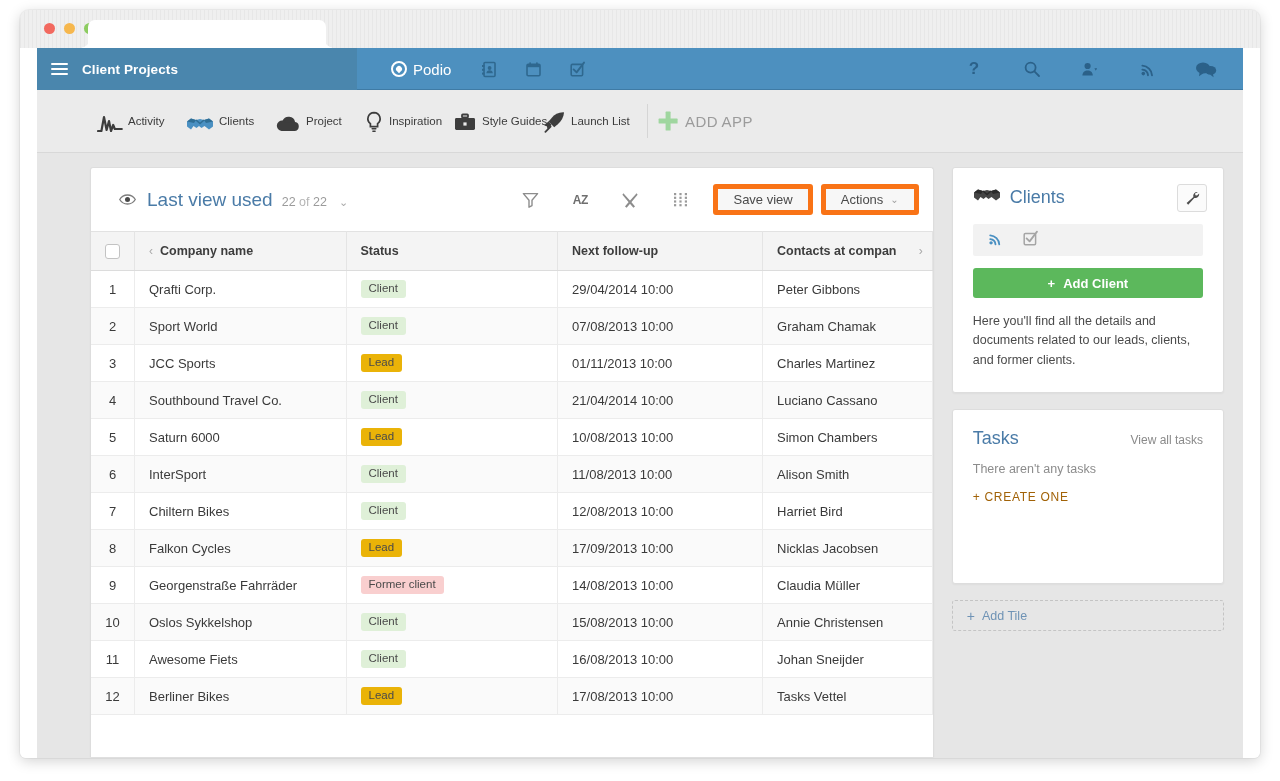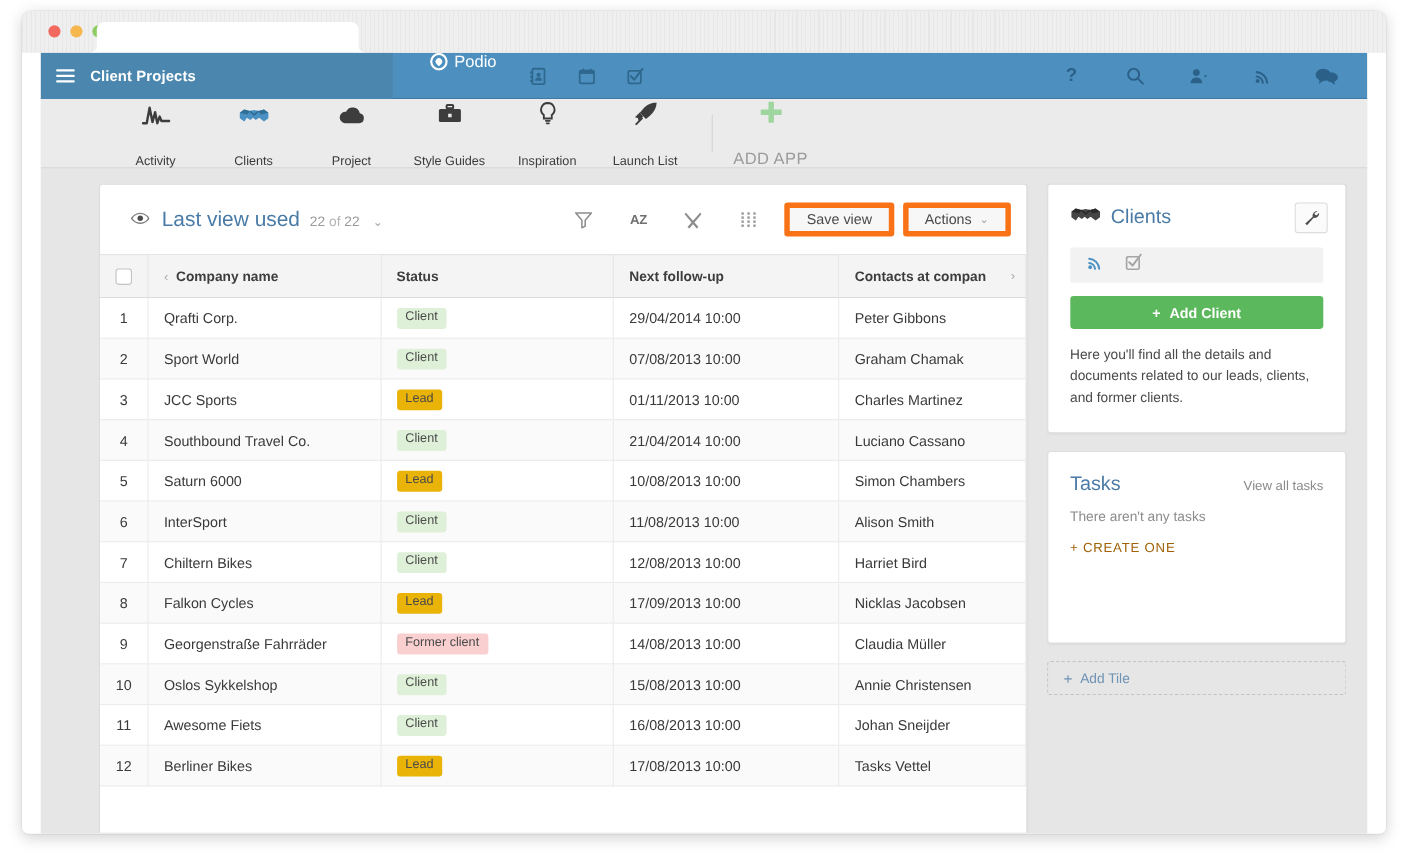--- a/index.html
+++ b/index.html
@@ -86,21 +86,21 @@
   .hamburger span { display: block; width: 17px; height: 2px; background: #ffffff; border-radius: 1px; }
   .app-title {
     color: #ffffff; font-size: 13.5px; font-weight: bold;
     letter-spacing: 0.1px;
   }
   .appbar-center {
     position: absolute; left: 338px; top: 0; height: 42px;
     display: flex; align-items: center;
   }
   .podio-brand {
-    display: flex; gap: 6px;
+    display: flex; align-items: center; gap: 6px;
     color: #ffffff; font-size: 15px; padding: 0 16px; height: 42px;
   }
   .podio-mark {
     width: 16px; height: 16px; border: 2px solid #ffffff; border-radius: 50%;
     position: relative;
   }
   .podio-mark::after {
     content: ""; position: absolute; left: 3px; top: 3px;
     width: 6px; height: 6px; background: #ffffff;
     border-radius: 50% 50% 50% 0; transform: rotate(-45deg);
@@ -118,21 +118,21 @@
 
   
   .appnav {
     height: 63px; background: #ebebeb;
     border-bottom: 1px solid #d8d8d8;
     display: flex; align-items: center; padding-left: 60px;
     position: relative;
   }
   .appnav-item {
     width: 89px; height: 63px;
-    display: flex; flex-direction: column; align-items: center; justify-content: space-between;
+    display: flex; flex-direction: row; align-items: center; justify-content: flex-start;
     gap: 5px; cursor: pointer;
   }
   .appnav-icon { height: 24px; display: flex; align-items: flex-end; justify-content: center; color: #3d3d3d; }
   .appnav-label { font-size: 11.5px; color: #3b3b3b; white-space: nowrap; }
   .appnav-sep {
     width: 1px; height: 34px; background: #d5d5d5; margin: 0 8px 0 16px;
   }
   .appnav-item.add .appnav-label { color: #9b9b9b; font-size: 15px; letter-spacing: 0.4px; }
 
   
@@ -384,37 +384,37 @@
           <span class="appnav-icon">
             <svg width="26" height="18" viewBox="0 0 26 18">
                 <path d="M6.5 16h13a4.6 4.6 0 0 0 .6-9.1A6.6 6.6 0 0 0 7.6 5.6 4.9 4.9 0 0 0 6.5 16z" fill="#3d3d3d"></path>
                 <path d="M13 3.2l3.6 4.4h-7.2z" fill="#3d3d3d"></path>
               </svg>
           </span>
           <span class="appnav-label">Project</span>
         </div>
         <div class="appnav-item">
           <span class="appnav-icon">
+            <svg width="20" height="22" viewBox="0 0 20 22">
+                <path d="M10 1.6a6.1 6.1 0 0 0-3.6 11v3.1h7.2v-3.1A6.1 6.1 0 0 0 10 1.6z" fill="none" stroke="#3d3d3d" stroke-width="1.7"></path>
+                <rect x="7.4" y="17" width="5.2" height="1.6" rx="0.8" fill="#3d3d3d"></rect>
+                <rect x="8.2" y="19.4" width="3.6" height="1.5" rx="0.7" fill="#3d3d3d"></rect>
+              </svg>
+          </span>
+          <span class="appnav-label">Inspiration</span>
+        </div>
+        <div class="appnav-item">
+          <span class="appnav-icon">
             <svg width="24" height="20" viewBox="0 0 24 20">
                 <rect x="9" y="1.5" width="6" height="3" rx="0.8" fill="none" stroke="#3d3d3d" stroke-width="1.8"></rect>
                 <rect x="2" y="5" width="20" height="12" rx="1.4" fill="#3d3d3d"></rect>
                 <rect x="10.4" y="9.4" width="3.2" height="3.2" fill="#ebebeb"></rect>
               </svg>
           </span>
           <span class="appnav-label">Style Guides</span>
-        </div>
-        <div class="appnav-item">
-          <span class="appnav-icon">
-            <svg width="20" height="22" viewBox="0 0 20 22">
-                <path d="M10 1.6a6.1 6.1 0 0 0-3.6 11v3.1h7.2v-3.1A6.1 6.1 0 0 0 10 1.6z" fill="none" stroke="#3d3d3d" stroke-width="1.7"></path>
-                <rect x="7.4" y="17" width="5.2" height="1.6" rx="0.8" fill="#3d3d3d"></rect>
-                <rect x="8.2" y="19.4" width="3.6" height="1.5" rx="0.7" fill="#3d3d3d"></rect>
-              </svg>
-          </span>
-          <span class="appnav-label">Inspiration</span>
         </div>
         <div class="appnav-item">
           <span class="appnav-icon">
             <svg width="24" height="22" viewBox="0 0 24 22">
                 <path d="M22 1.4c-5.2-.3-9.4 2-12.4 5.6l-3 3.6 5.6 5.6 3.6-3c3.6-3 5.9-7.2 6.2-11.8z" fill="#3d3d3d"></path>
                 <path d="M6.6 10.2L2.2 14.6l2.6.6.8 2.8 4-4z" fill="#3d3d3d"></path>
                 <path d="M8.6 15.6l-5.2 5.2" stroke="#3d3d3d" stroke-width="1.8" stroke-linecap="round"></path>
               </svg>
           </span>
           <span class="appnav-label">Launch List</span>

